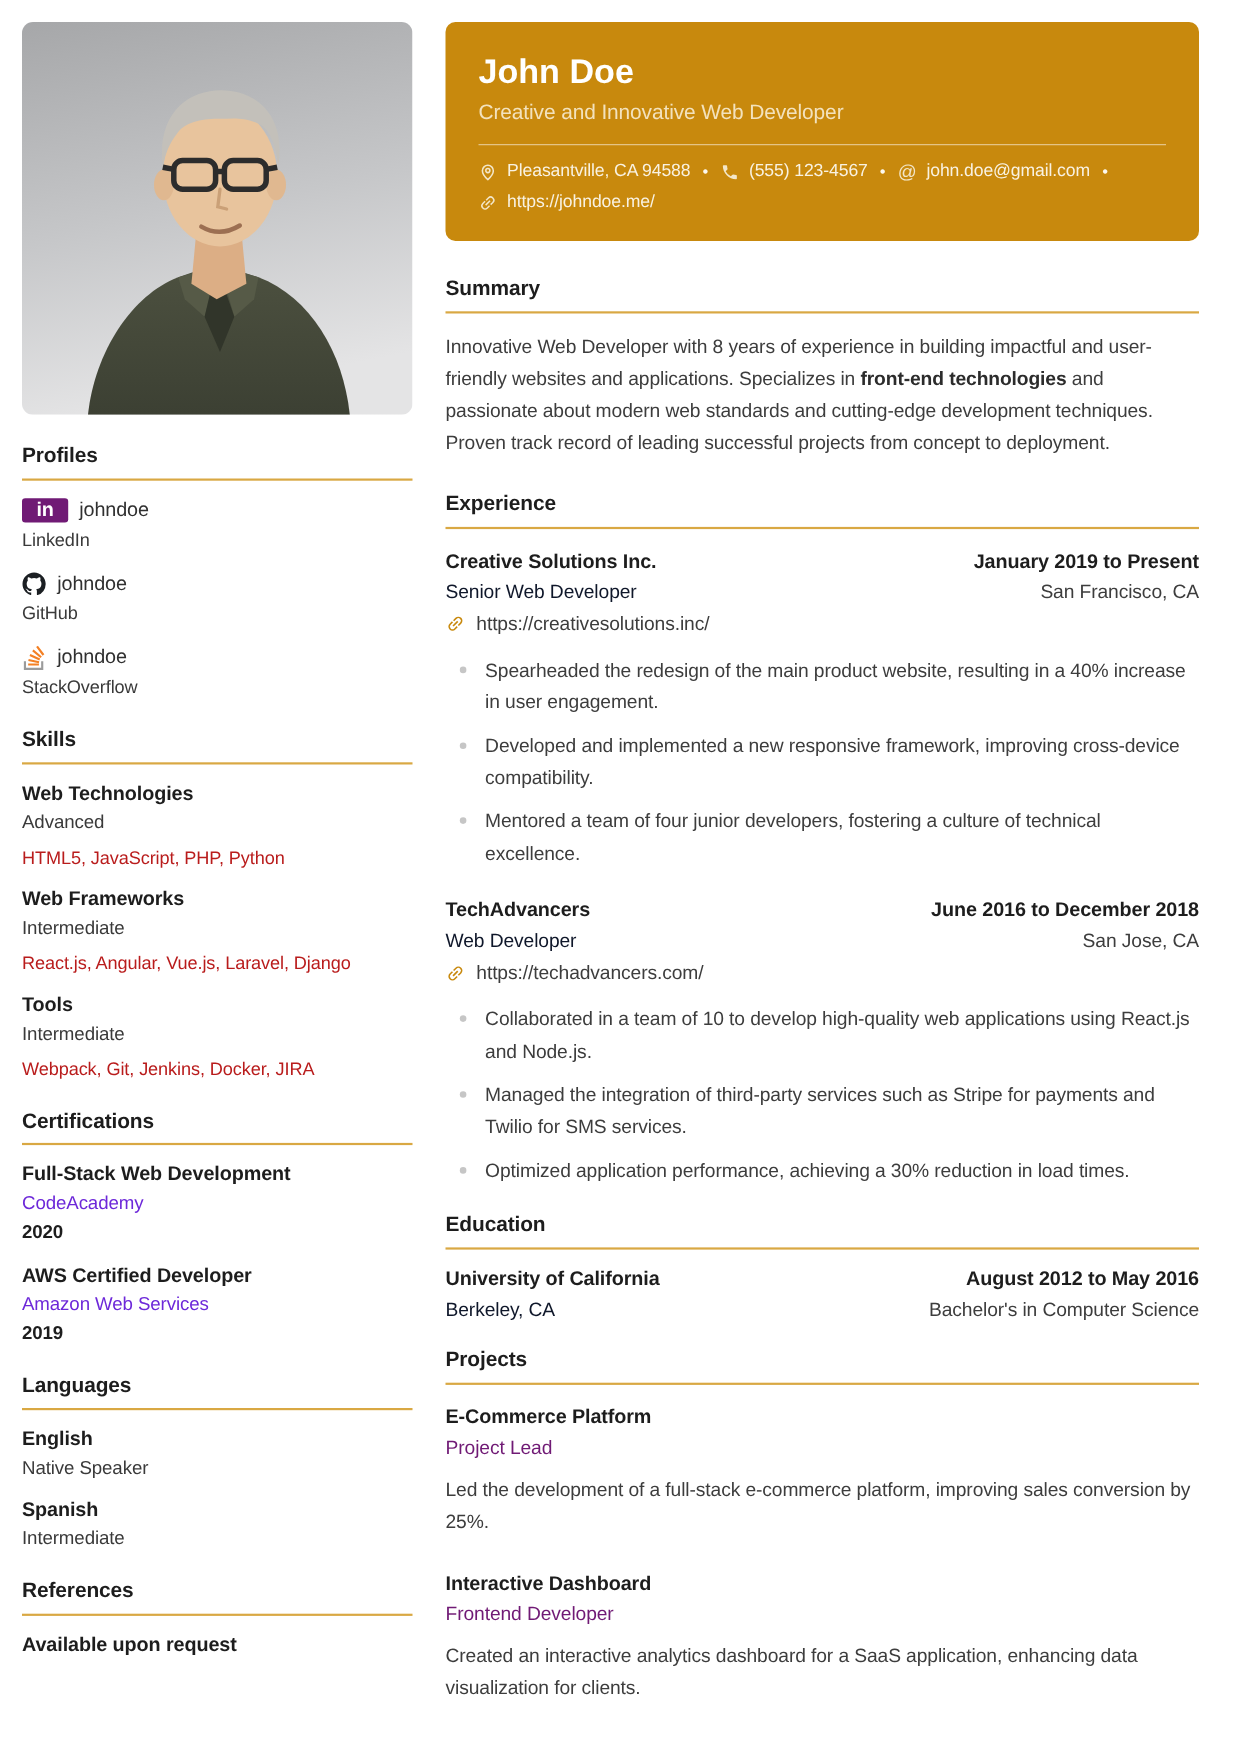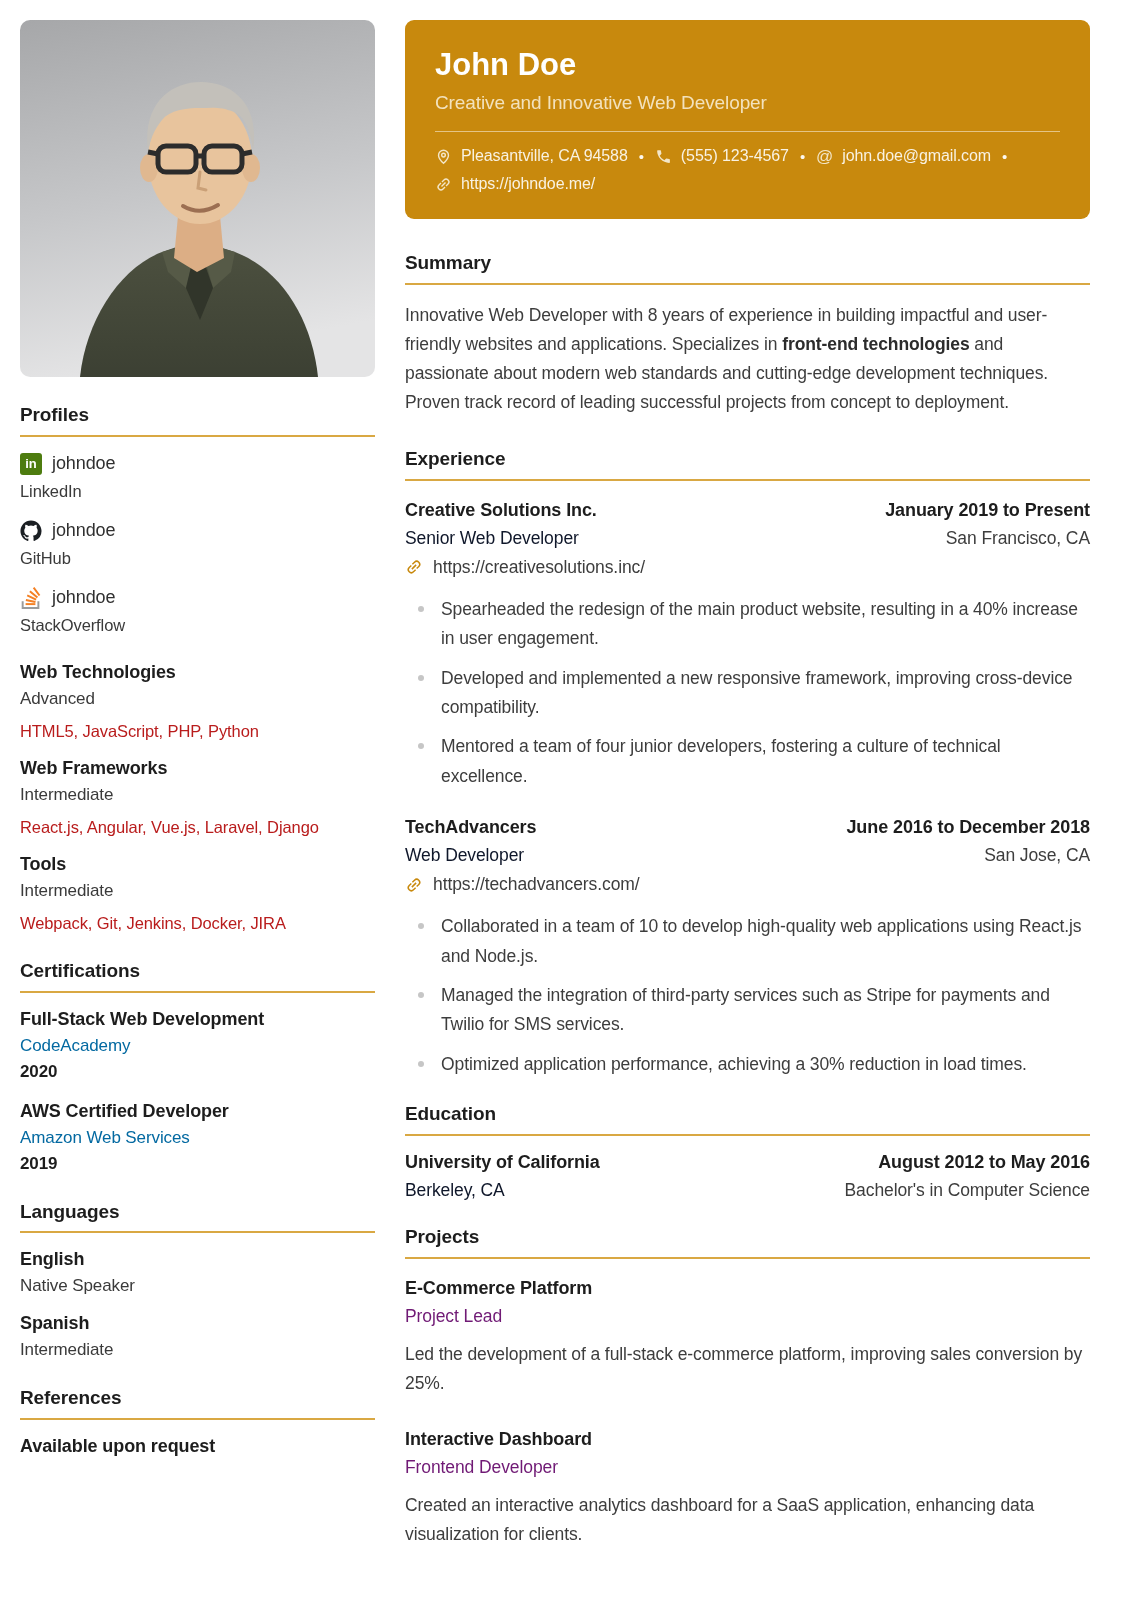--- a/index.html
+++ b/index.html
@@ -25,33 +25,33 @@
   .photo{width:355px;height:357px;border-radius:10px;overflow:hidden;display:block;}
   .side-section{margin-top:27px;}
   .section-h{
     font-size:19px;font-weight:700;color:var(--ink);line-height:1.2;
     border-bottom:2px solid var(--gold-line);
     padding-bottom:8px;margin-bottom:16px;
   }
   .profile-item{margin-bottom:19px;}
   .profile-row{display:flex;align-items:center;gap:10px;font-size:18px;color:#303030;}
   .badge-li{
-    width:22px;height:22px;border-radius:3px;background:#4d7c0f;color:#fff;
-    font-size:13px;font-weight:700;display:flex;align-items:center;justify-content:center;
+    width:42px;height:22px;border-radius:3px;background:#701a75;color:#fff;
+    font-size:18px;font-weight:700;display:flex;align-items:center;justify-content:center;
   }
   .profile-net{font-size:16.5px;color:#3a3a3a;margin-top:7px;}
 
   .skill{margin-bottom:17px;}
   .skill-name{font-size:18px;font-weight:700;color:var(--ink);}
   .skill-level{font-size:17px;color:#3a3a3a;margin-top:6px;}
   .skill-keywords{font-size:16.5px;color:#b91c1c;margin-top:13px;}
 
   .cert{margin-bottom:19px;}
   .cert-name{font-size:18px;font-weight:700;color:var(--ink);}
-  .cert-issuer{font-size:17px;color:#0369a1;margin-top:6px;}
+  .cert-issuer{font-size:17px;color:#6d28d9;margin-top:6px;}
   .cert-year{font-size:17px;font-weight:700;color:var(--ink);margin-top:6px;}
 
   .lang{margin-bottom:17px;}
   .lang-name{font-size:18px;font-weight:700;color:var(--ink);}
   .lang-level{font-size:17px;color:#3a3a3a;margin-top:6px;}
 
   .refs-note{font-size:18px;font-weight:700;color:var(--ink);}
 
   
   .header-card{
@@ -177,20 +177,21 @@
                 <path fill="#f48024" d="M6.11 17.6h10.68v2.13H6.11z"></path>
               </svg>
           </span>
           <span>johndoe</span>
         </div>
         <div class="profile-net">StackOverflow</div>
       </div>
     </section>
 
     <section class="side-section">
+      <h2 class="section-h">Skills</h2>
 
       <div class="skill">
         <div class="skill-name">Web Technologies</div>
         <div class="skill-level">Advanced</div>
         <div class="skill-keywords">HTML5, JavaScript, PHP, Python</div>
       </div>
       <div class="skill">
         <div class="skill-name">Web Frameworks</div>
         <div class="skill-level">Intermediate</div>
         <div class="skill-keywords">React.js, Angular, Vue.js, Laravel, Django</div>

